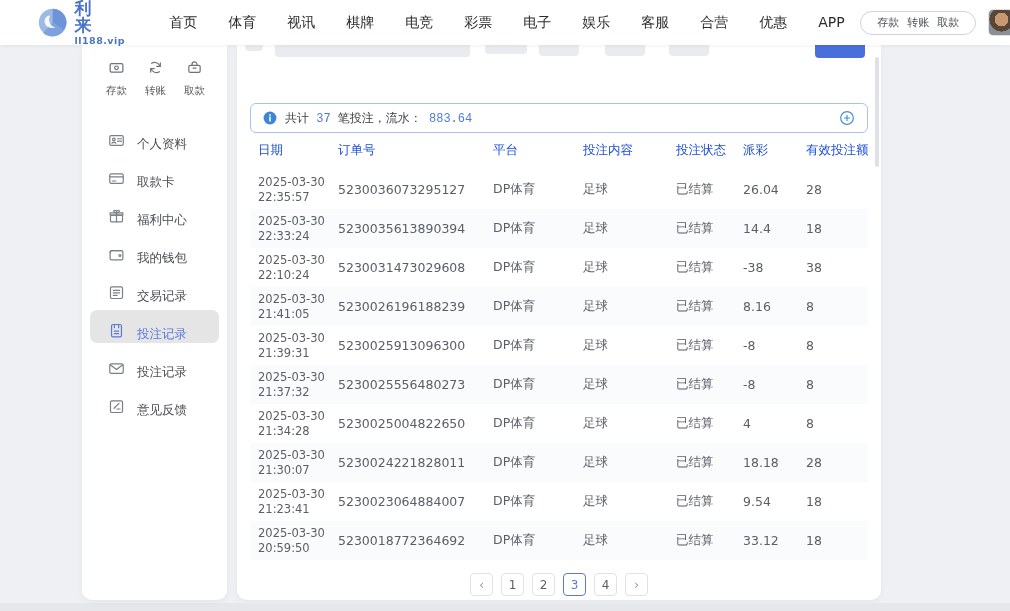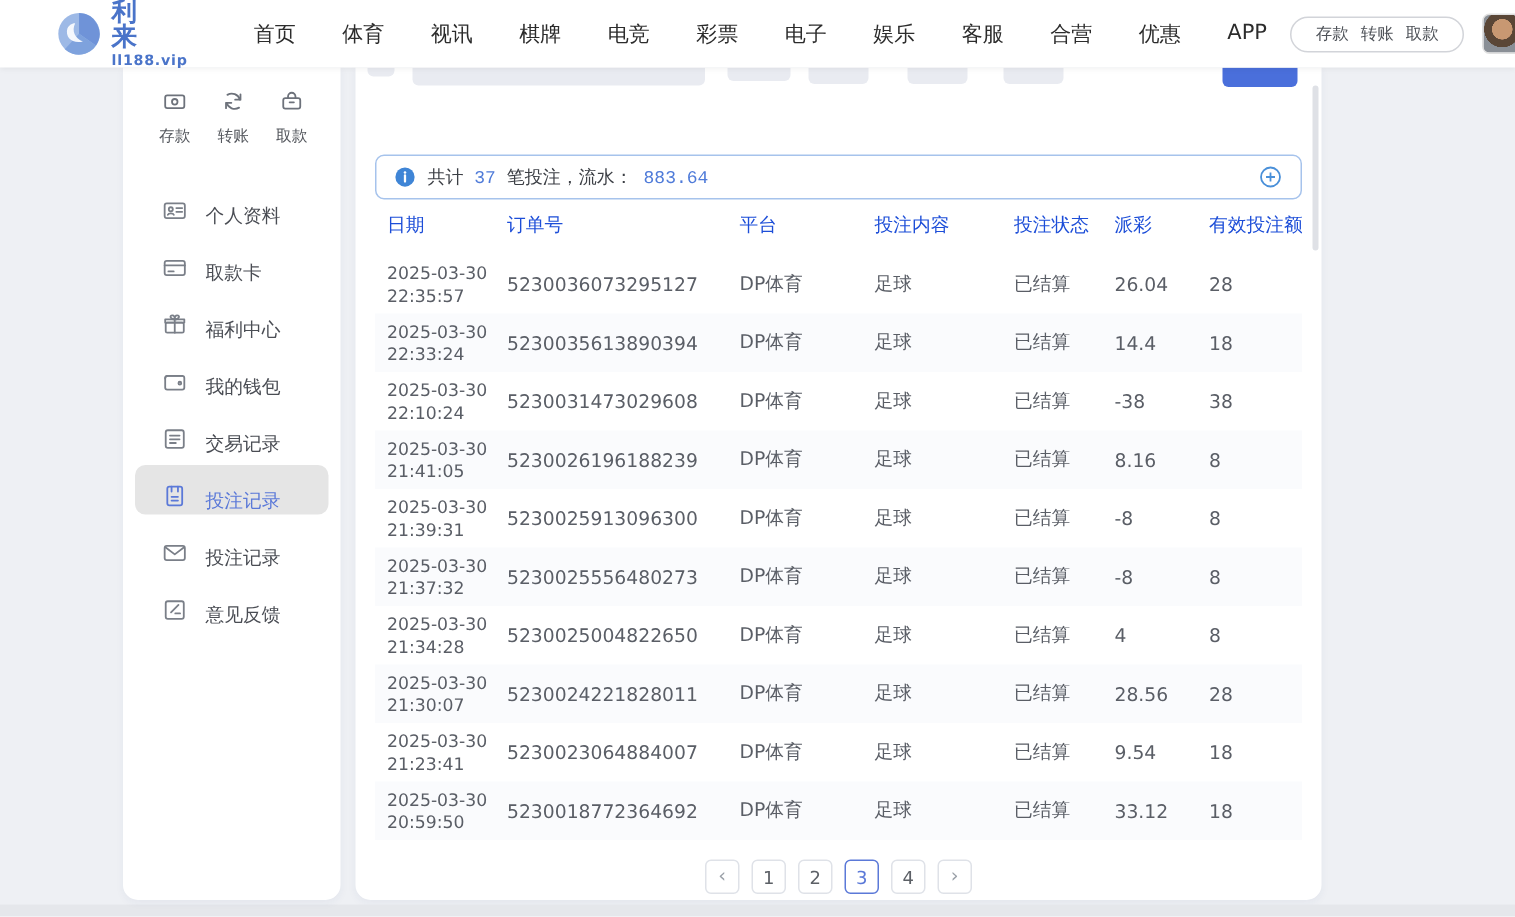--- a/index.html
+++ b/index.html
@@ -338,21 +338,21 @@
           </div>
           <div class="trow">
             <div class="cell">
               <div class="dt">2025-03-30</div>
               <div class="dt">21:30:07</div>
             </div>
             <div class="cell">5230024221828011</div>
             <div class="cell">DP体育</div>
             <div class="cell">足球</div>
             <div class="cell">已结算</div>
-            <div class="cell">28.56</div>
+            <div class="cell">18.18</div>
             <div class="cell">28</div>
           </div>
           <div class="trow">
             <div class="cell">
               <div class="dt">2025-03-30</div>
               <div class="dt">21:23:41</div>
             </div>
             <div class="cell">5230023064884007</div>
             <div class="cell">DP体育</div>
             <div class="cell">足球</div>

